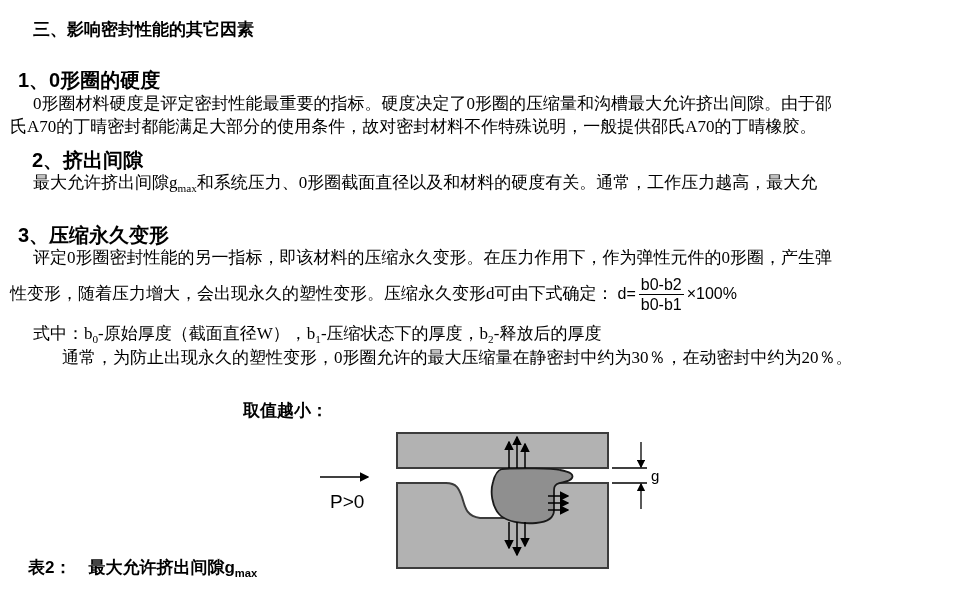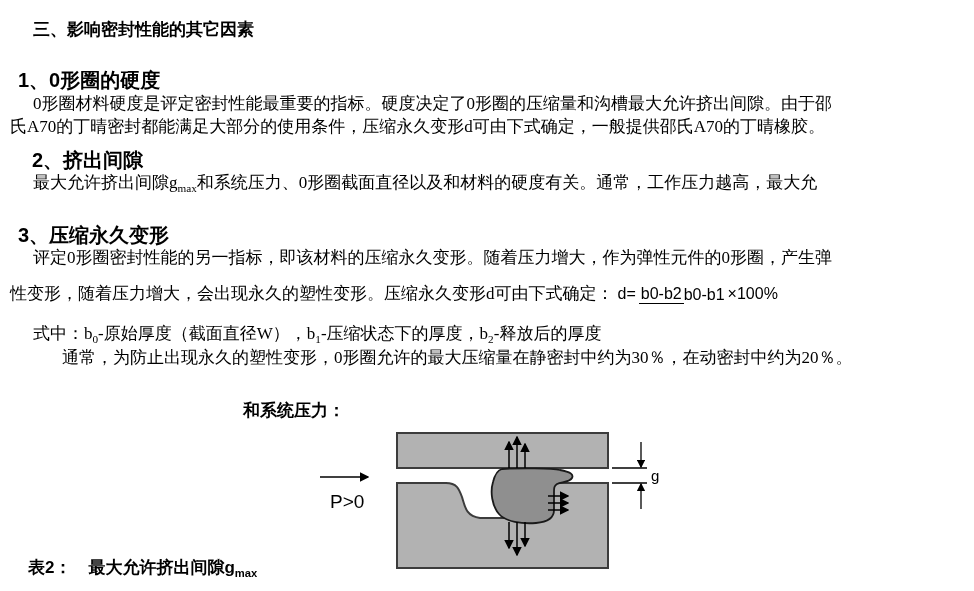--- a/index.html
+++ b/index.html
@@ -5,60 +5,60 @@
   html,body{margin:0;padding:0;background:#fff;}
   #page{position:relative;width:974px;height:583px;background:#ffffff;overflow:hidden;
         font-family:"Liberation Serif", serif;color:#000;}
   .line{position:absolute;white-space:nowrap;font-size:17px;line-height:20px;}
   .hd{font-family:"Liberation Sans", sans-serif;font-weight:bold;font-size:20px;}
   .title{font-family:"Liberation Sans", sans-serif;font-weight:bold;font-size:17px;}
   sub{font-size:0.66em;line-height:0;margin-top:34px;}
   .fline{display:flex;align-items:center;height:42px;}
   .formula{display:inline-flex;align-items:center;font-family:"Liberation Sans", sans-serif;
            font-size:16px;margin-left:4px;}
-  .frac{display:inline-flex;flex-direction:row;text-align:center;margin:0 3px;line-height:17px;}
+  .frac{display:inline-flex;flex-direction:column;text-align:center;margin:0 3px;line-height:17px;}
   .num{border-bottom:1.6px solid #000;padding:0 2px 1px 2px;}
   .den{padding-top:1px;}
   .diagram-label{font-family:"Liberation Sans", sans-serif;font-weight:bold;font-size:17px;}
   .caption{font-family:"Liberation Sans", sans-serif;font-weight:bold;font-size:17px;}
   svg text{font-family:"Liberation Sans", sans-serif;}
 </style>
 </head>
 <body>
 
 <div id="page">
 
   <div class="line title" style="left:33px;top:20px;">三、影响密封性能的其它因素</div>
 
   <div class="line hd" style="left:18px;top:70px;">1、0形圈的硬度</div>
   <div class="line" style="left:33px;top:94px;">0形圈材料硬度是评定密封性能最重要的指标。硬度决定了0形圈的压缩量和沟槽最大允许挤出间隙。由于邵</div>
-  <div class="line" style="left:10px;top:117px;">氏A70的丁晴密封都能满足大部分的使用条件，压缩永久变形d可由下式确定，一般提供邵氏A70的丁晴橡胶。</div>
+  <div class="line" style="left:10px;top:117px;">氏A70的丁晴密封都能满足大部分的使用条件，故对密封材料不作特殊说明，一般提供邵氏A70的丁晴橡胶。</div>
 
   <div class="line hd" style="left:32px;top:150px;">2、挤出间隙</div>
   <div class="line" style="left:33px;top:173px;">最大允许挤出间隙g<sub>max</sub>和系统压力、0形圈截面直径以及和材料的硬度有关。通常，工作压力越高，最大允</div>
 
   <div class="line hd" style="left:18px;top:225px;">3、压缩永久变形</div>
-  <div class="line" style="left:33px;top:248px;">评定0形圈密封性能的另一指标，即该材料的压缩永久变形。随着压力增大，作为弹性元件的0形圈，产生弹</div>
+  <div class="line" style="left:33px;top:248px;">评定0形圈密封性能的另一指标，即该材料的压缩永久变形。在压力作用下，作为弹性元件的0形圈，产生弹</div>
 
   <div class="line fline" style="left:10px;top:273px;justify-content:space-between;">
     <span>性变形，随着压力增大，会出现永久的塑性变形。压缩永久变形d可由下式确定：</span>
     <span class="formula">
       <span>d=</span>
       <span class="frac">
         <span class="num">b0-b2</span>
         <span class="den">b0-b1</span>
       </span>
       <span>×100%</span>
     </span>
   </div>
 
   <div class="line" style="left:33px;top:324px;">式中：b<sub>0</sub>-原始厚度（截面直径W），b<sub>1</sub>-压缩状态下的厚度，b<sub>2</sub>-释放后的厚度</div>
   <div class="line" style="left:62px;top:348px;">通常，为防止出现永久的塑性变形，0形圈允许的最大压缩量在静密封中约为30％，在动密封中约为20％。</div>
 
-  <div class="line diagram-label" style="left:243px;top:401px;">和系统压力：</div>
+  <div class="line diagram-label" style="left:243px;top:401px;">取值越小：</div>
 
   <svg style="position:absolute;left:318px;top:428px;" width="346" height="146" viewBox="0 0 346 146">
     <defs>
       <marker id="ah" viewBox="0 0 10 10" refX="8.5" refY="5" markerWidth="6.5" markerHeight="6.5" orient="auto-start-reverse">
         <path d="M0 0 L10 5 L0 10 Z" fill="#000"></path>
       </marker>
     </defs>
 
     <line x1="2" y1="49" x2="50" y2="49" stroke="#000" stroke-width="1.5" marker-end="url(#ah)"></line>
     <text x="12" y="80" font-size="19">P&gt;0</text>

